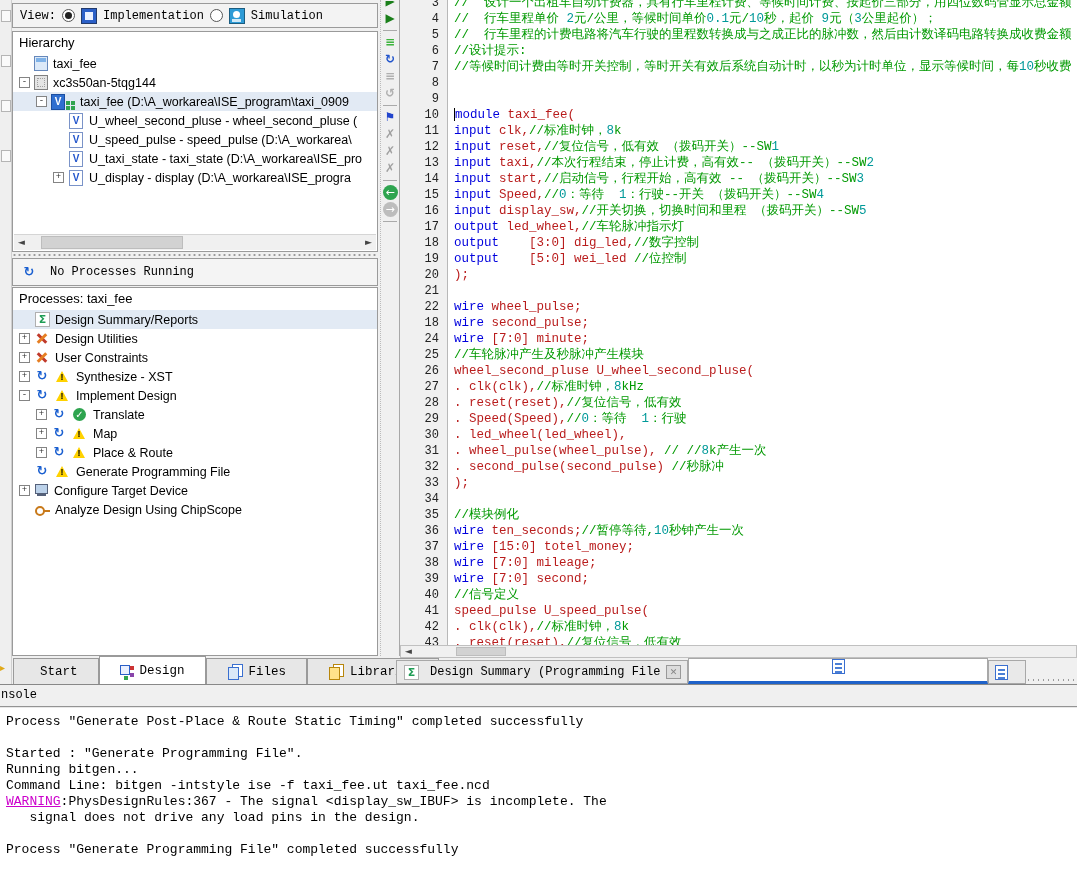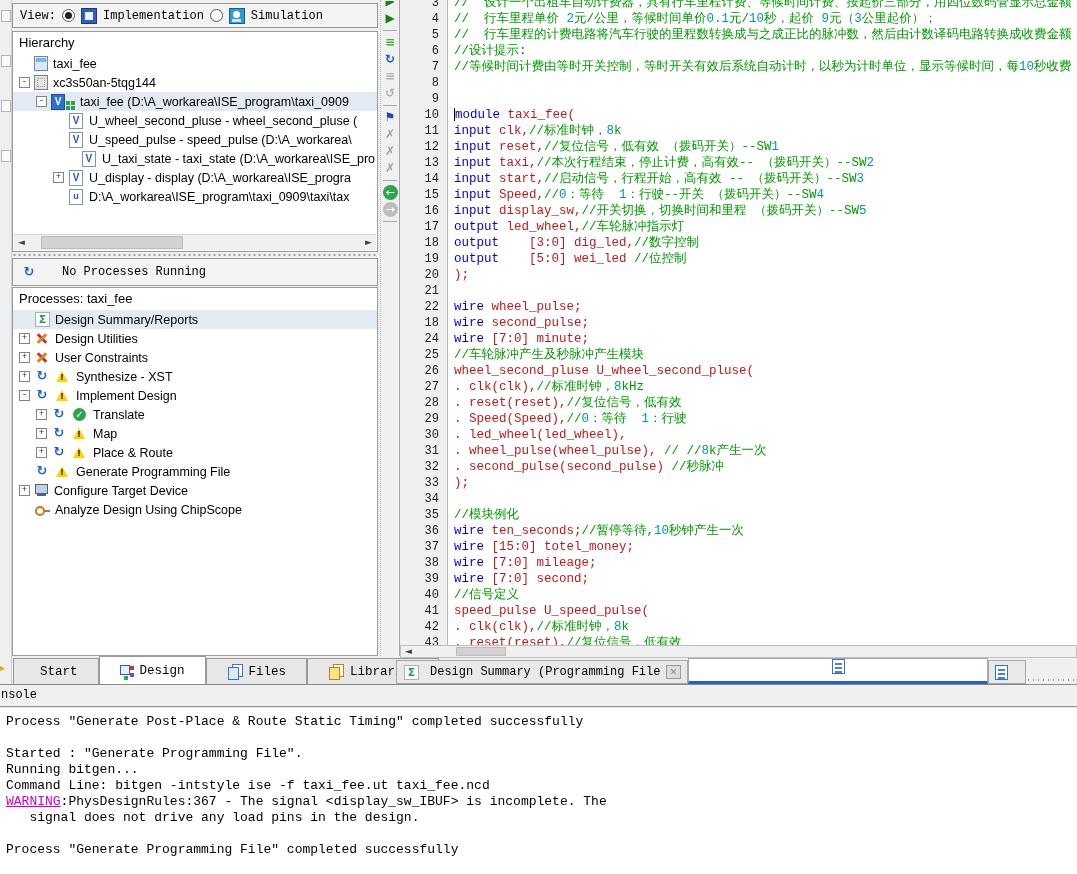--- a/index.html
+++ b/index.html
@@ -25,21 +25,21 @@
   .sim-ic::after{content:"";position:absolute;left:2px;bottom:1px;width:9px;height:3px;background:#cfe9f7;}
 
   
   .panel{background:#fff;border:1px solid #9a9a9a;box-sizing:border-box;overflow:hidden;}
   .hier-panel{left:12px;top:31px;width:366px;height:221px;}
   .proc-panel{left:12px;top:287px;width:366px;height:369px;}
   .panel-title{padding:3px 6px 4px 6px;font-size:13px;}
   .split-dots{left:12px;top:252px;width:366px;height:6px;background:
       radial-gradient(circle, #9a9a9a 1px, transparent 1.2px) 0 50%/5px 4px repeat-x;}
   .noproc{left:12px;top:258px;width:366px;height:28px;background:#f4f4f4;border:1px solid #9a9a9a;
-          box-sizing:border-box;display:flex;align-items:center;gap:20px;padding-left:8px;
+          box-sizing:border-box;display:flex;align-items:center;gap:8px;padding-left:8px;
           font-family:"Liberation Mono",monospace;font-size:12px;}
 
   
   .trow{display:flex;align-items:center;height:19px;white-space:nowrap;overflow:hidden;padding-right:2px;}
   .trow.sel{background:#e2eaf4;}
   .exp{width:11px;height:11px;border:1px solid #848484;background:#fff;
        font:9px/9px "Liberation Mono",monospace;text-align:center;color:#333;flex:none;margin-right:4px;box-sizing:border-box;}
   .exp.empty{border:none;background:transparent;}
   .tlabel{overflow:hidden;text-overflow:clip;}
 
@@ -206,34 +206,29 @@
         <div class="trow" style="padding-left: 40px;">
           <span class="exp empty"></span>
           <span class="ic verilog-icon"></span>
           <span class="tlabel">U_wheel_second_pluse - wheel_second_pluse (</span>
         </div>
         <div class="trow" style="padding-left: 40px;">
           <span class="exp empty"></span>
           <span class="ic verilog-icon"></span>
           <span class="tlabel">U_speed_pulse - speed_pulse (D:\A_workarea\</span>
         </div>
-        <div class="trow" style="padding-left: 40px; justify-content: flex-end;">
+        <div class="trow" style="padding-left: 40px;">
           <span class="exp empty"></span>
           <span class="ic verilog-icon"></span>
           <span class="tlabel">U_taxi_state - taxi_state (D:\A_workarea\ISE_pro</span>
         </div>
         <div class="trow" style="padding-left: 40px;">
           <span class="exp">+</span>
           <span class="ic verilog-icon"></span>
           <span class="tlabel">U_display - display (D:\A_workarea\ISE_progra</span>
-        </div>
-        <div class="trow" style="padding-left: 40px;">
-          <span class="exp empty"></span>
-          <span class="ic ucf-icon"></span>
-          <span class="tlabel">D:\A_workarea\ISE_program\taxi_0909\taxi\tax</span>
         </div>
       </div>
     <div class="hscroll">
       <span class="sb-btn">◄</span>
       <span class="sb-track">
         <span class="sb-thumb" style="left:12px;width:140px"></span>
       </span>
       <span class="sb-btn">►</span>
     </div>
   </div>

